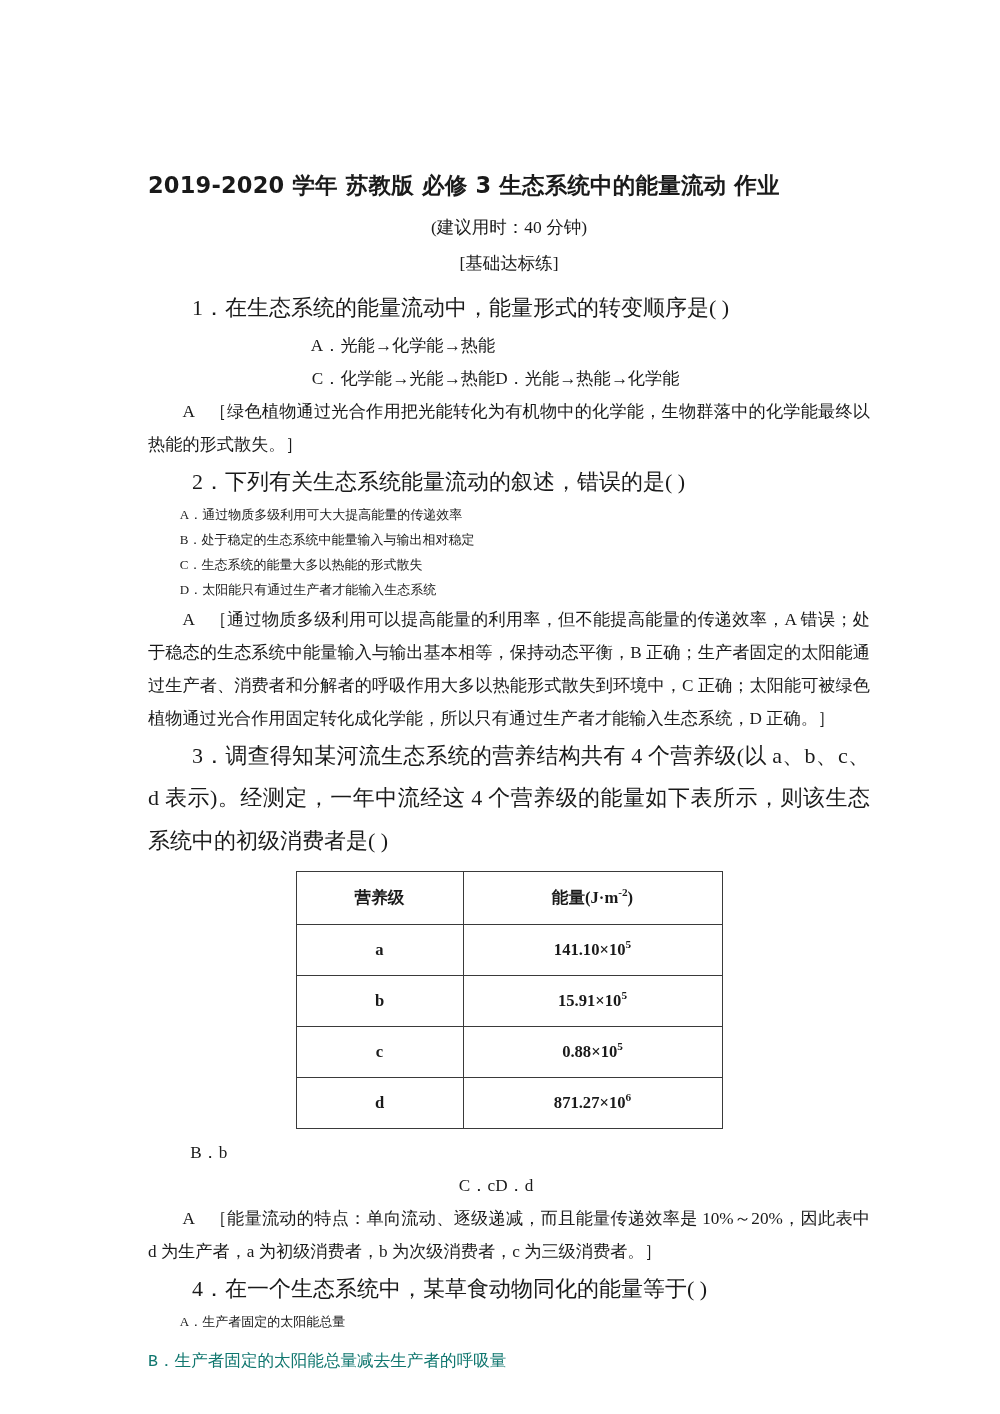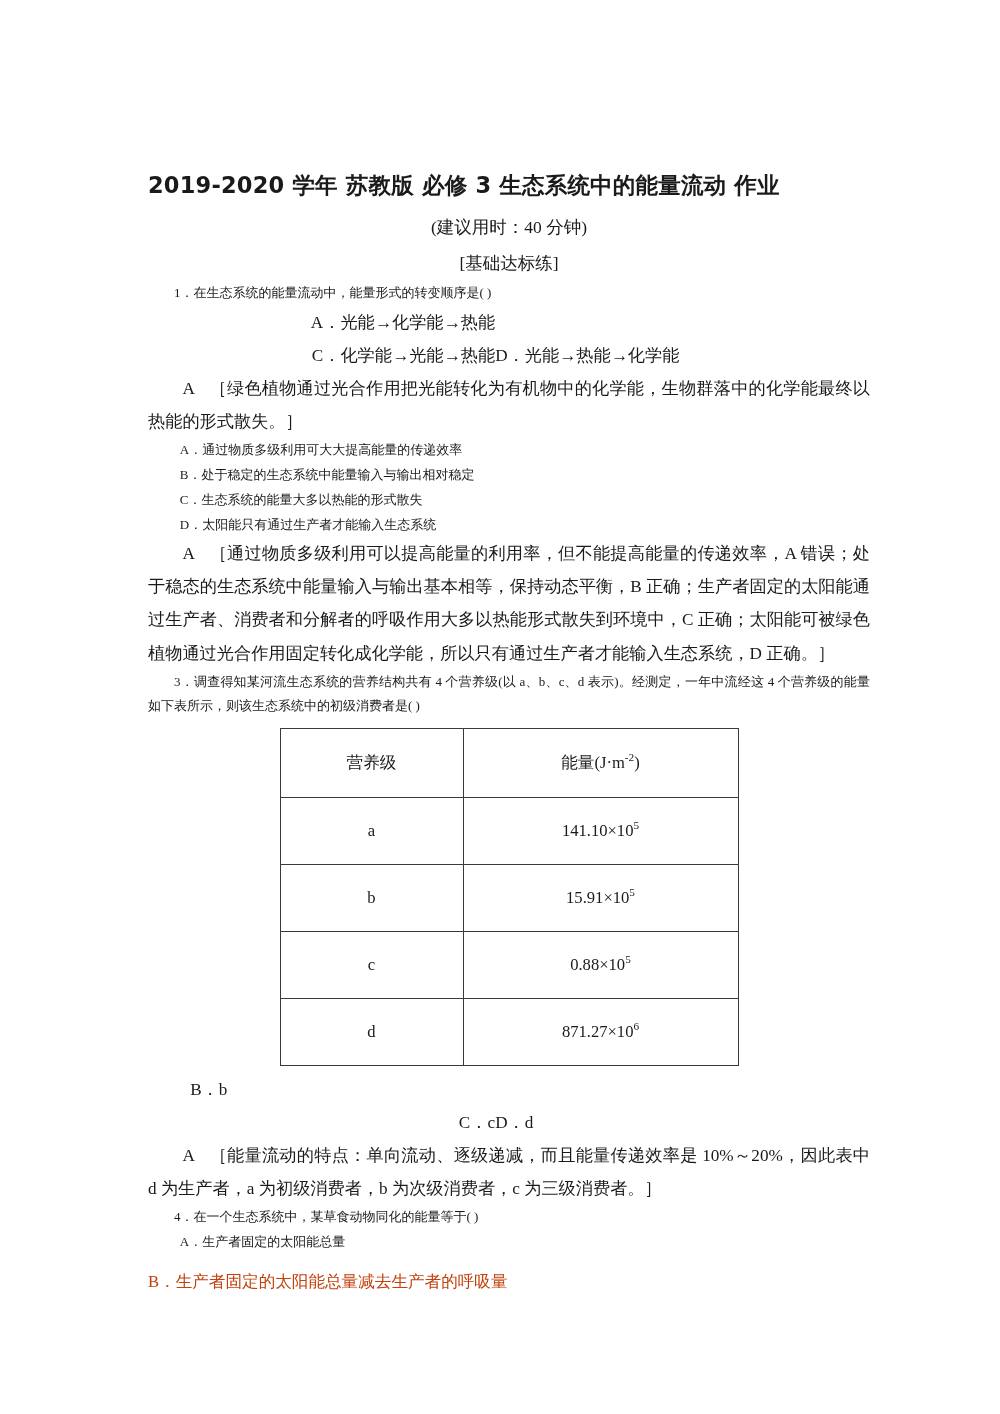--- a/index.html
+++ b/index.html
@@ -41,26 +41,26 @@
   .subtitle {
     text-align: center;
     font-size: 17.5px;
     line-height: 1.55;
     margin: 0 0 8px 0;
   }
   .section-label {
     text-align: center;
     font-size: 17.5px;
     line-height: 1.55;
-    margin: 0 0 4px 0;
+    margin: 0 0 10px 0;
   }
 
   
   .q-stem {
-    font-size: 13px;
+    font-size: 22px;
     line-height: 1.92;
     text-indent: 2em;
     margin: 0;
     text-align: justify;
     text-justify: inter-ideograph;
   }
   .opt-row {
     display: flex;
     font-size: 17.2px;
     line-height: 1.92;
@@ -102,37 +102,37 @@
   table.energy-table {
     border-collapse: collapse;
     font-size: 16.6px;
     table-layout: fixed;
   }
   table.energy-table th,
   table.energy-table td {
     border: 1px solid #3a3a3a;
     text-align: center;
     vertical-align: middle;
-    font-weight: normal;
-    padding: 16px;
+    font-weight: bold;
+    padding: 8px;
     height: 34px;
   }
   table.energy-table .col-level { width: 150px; }
   table.energy-table .col-energy { width: 242px; }
   table.energy-table thead th { height: 36px; }
   .sup { font-size: 0.68em; vertical-align: super; line-height: 0; }
 
   
   .tail-line {
-    font-family: Liberation Serif, serif;
+    font-family: Liberation Mono, monospace;
     font-size: 16.6px;
     line-height: 1.9;
     margin: 11px 0 0 0;
     padding-left: 0;
-    color: #c2410c;
+    color: #0f766e;
   }
 </style>
 </head>
 <body>
 
 <div class="page">
   <div class="content">
 
     <h1 class="doc-title">2019-2020 学年 苏教版 必修 3 生态系统中的能量流动 作业</h1>
 
@@ -143,20 +143,21 @@
     <p class="q-stem">1．在生态系统的能量流动中，能量形式的转变顺序是(        )</p>
     <div class="opt-row">
       <span class="opt left">A．光能→化学能→热能</span>
     </div>
     <div class="opt-row">
       <span class="opt left">C．化学能→光能→热能</span>
       <span class="opt right">D．光能→热能→化学能</span>
     </div>
     <p class="explain"><span class="ans">A</span><span>［绿色植物通过光合作用把光能转化为有机物中的化学能，生物群落中的化学能最终以热能的形式散失。］</span></p>
 
+    <p class="q-stem">2．下列有关生态系统能量流动的叙述，错误的是(        )</p>
     <p class="opt-single">A．通过物质多级利用可大大提高能量的传递效率</p>
     <p class="opt-single">B．处于稳定的生态系统中能量输入与输出相对稳定</p>
     <p class="opt-single">C．生态系统的能量大多以热能的形式散失</p>
     <p class="opt-single">D．太阳能只有通过生产者才能输入生态系统</p>
     <p class="explain"><span class="ans">A</span><span>［通过物质多级利用可以提高能量的利用率，但不能提高能量的传递效率，A 错误；处于稳态的生态系统中能量输入与输出基本相等，保持动态平衡，B 正确；生产者固定的太阳能通过生产者、消费者和分解者的呼吸作用大多以热能形式散失到环境中，C 正确；太阳能可被绿色植物通过光合作用固定转化成化学能，所以只有通过生产者才能输入生态系统，D 正确。］</span></p>
 
     <p class="q-stem">3．调查得知某河流生态系统的营养结构共有 4 个营养级(以 a、b、c、d 表示)。经测定，一年中流经这 4 个营养级的能量如下表所示，则该生态系统中的初级消费者是(        )</p>
 
     <div class="table-wrap">
       <table class="energy-table">

